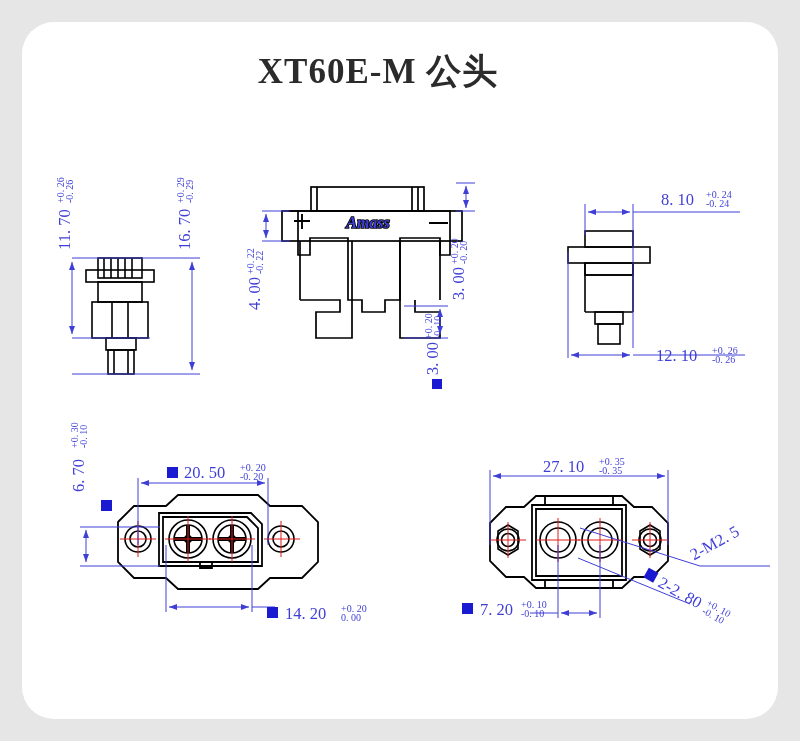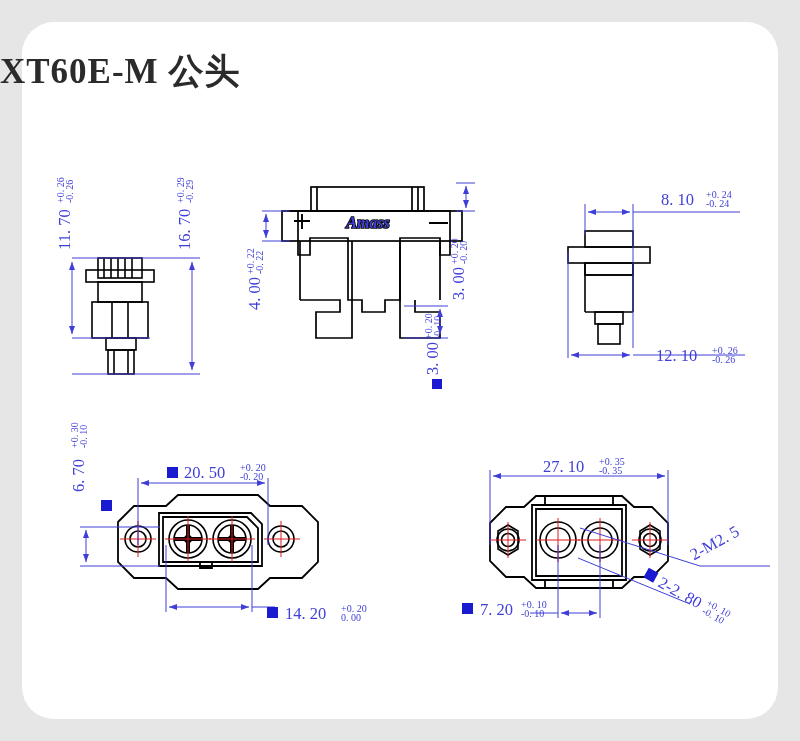--- a/index.html
+++ b/index.html
@@ -13,20 +13,21 @@
     position: absolute;
     left: 22px; top: 22px;
     width: 756px; height: 697px;
     background: #ffffff;
     border-radius: 32px;
   }
   #title {
     position: absolute;
     left: 0; top: 48px;
     width: 756px;
+    text-align: center;
     font-family: "Liberation Serif", serif;
     font-weight: bold;
     font-size: 35px;
     letter-spacing: 1px;
     color: #2b2b2b;
     white-space: nowrap;
   }
   #drawing { position: absolute; left: 0; top: 0; width: 800px; height: 741px; }
   svg { display: block; }
   text { font-family: "Liberation Serif", serif; fill: #3f3fd8; }

